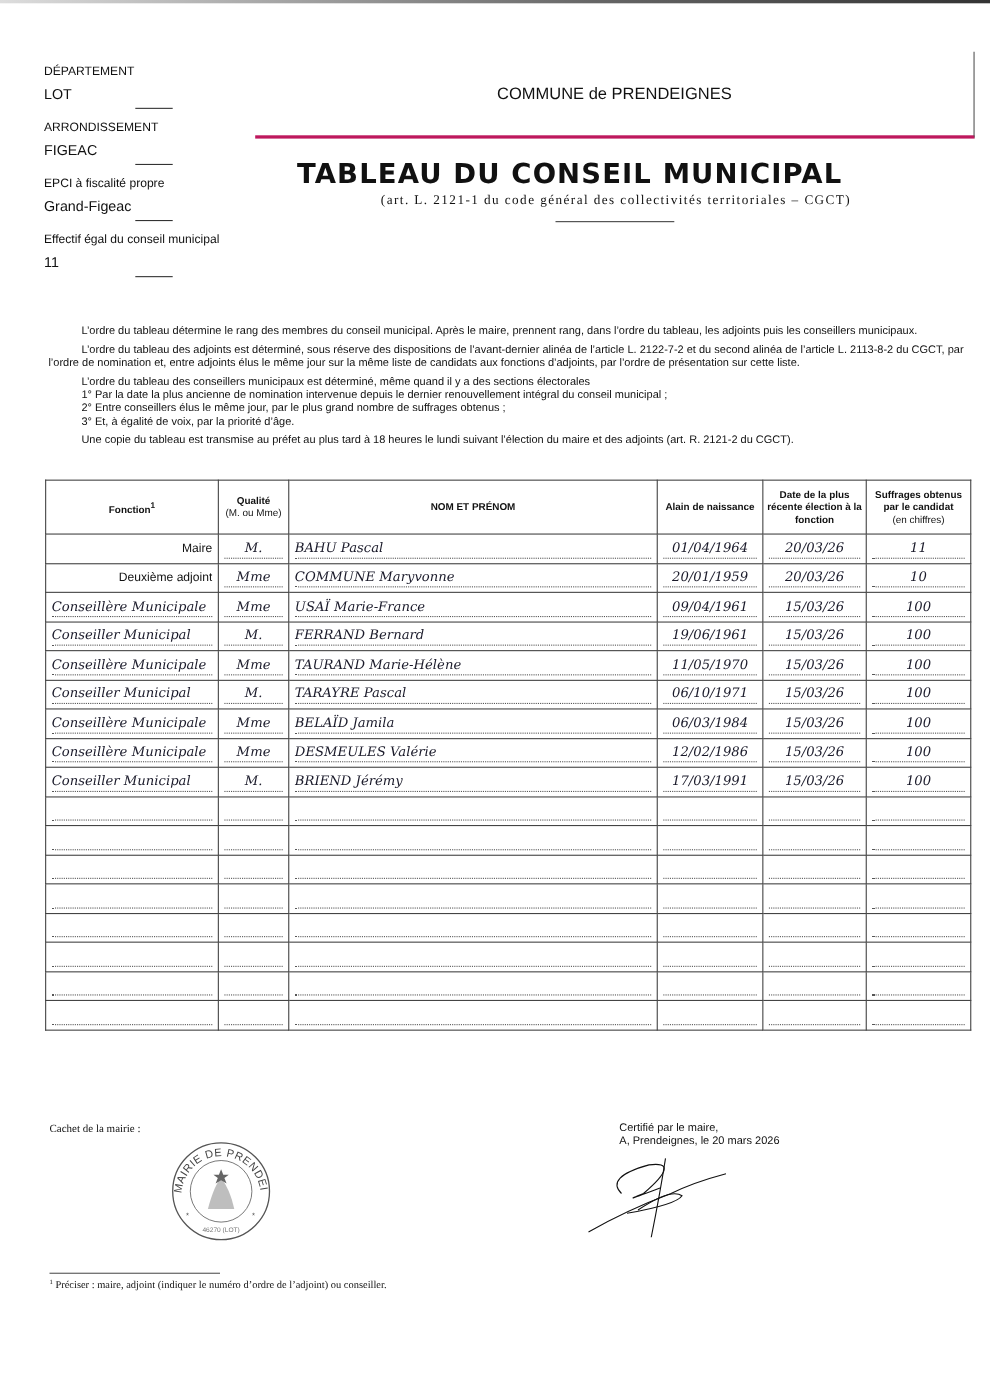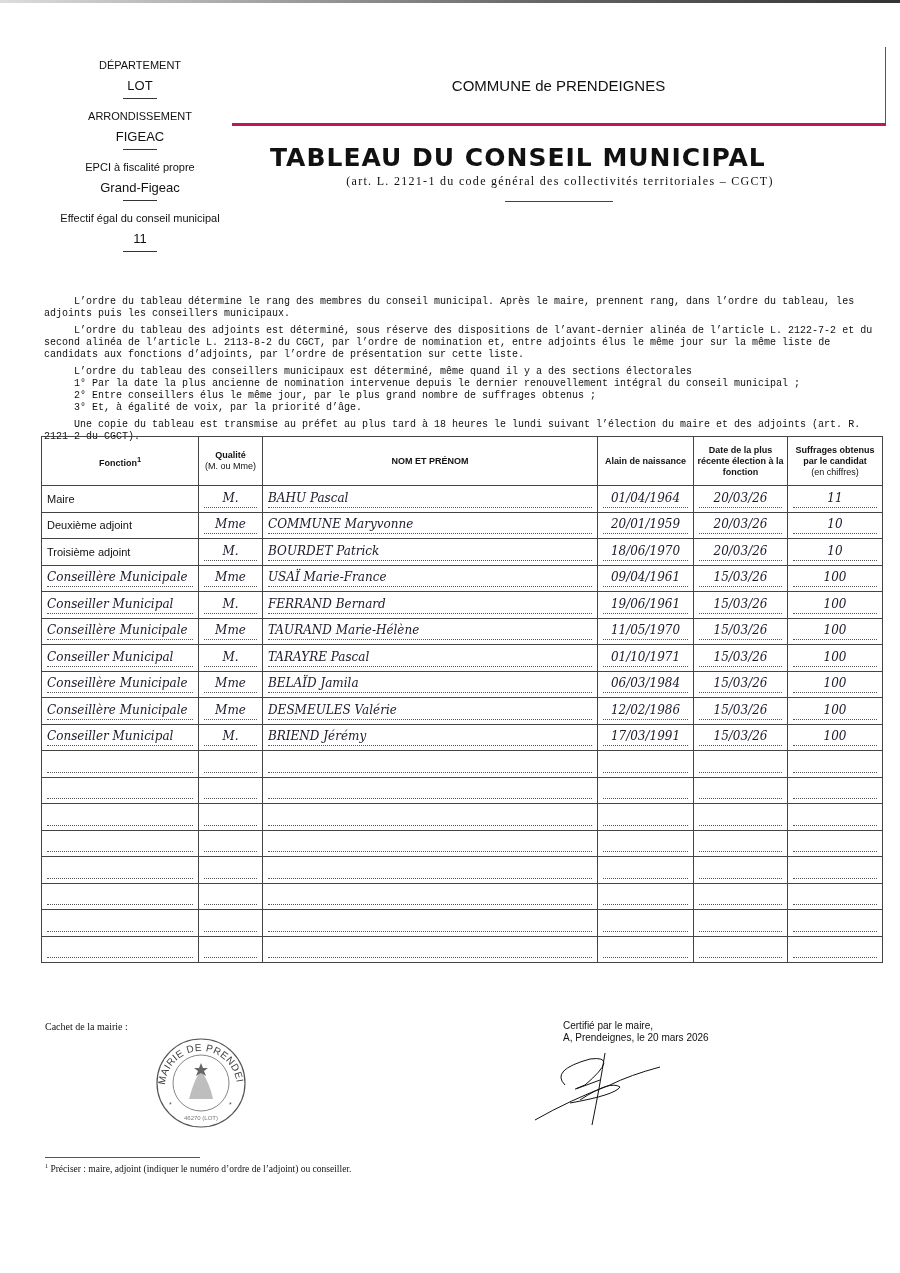--- a/index.html
+++ b/index.html
@@ -1,37 +1,37 @@
 <!DOCTYPE html>
 <html><head>
   <meta charset="utf-8">
   <style>
     html, body { margin:0; padding:0; background:#ffffff; }
     body { width:900px; height:1273px; position:relative; overflow:hidden; color:#111; font-family:"Liberation Sans", sans-serif; }
     .scan-top { position:absolute; left:0; top:0; width:900px; height:3px; background:linear-gradient(90deg,#ddd,#666 60%,#333); }
-    .left-block { position:absolute; left:40px; top:58px; width:200px; text-align:center; font-family:"Liberation Sans", sans-serif; }
+    .left-block { position:absolute; left:40px; top:58px; width:200px; font-family:"Liberation Sans", sans-serif; }
     .left-block .lbl { font-size:11px; margin:0; line-height:14px; }
     .left-block .val { font-size:13px; margin:6px 0 4px; line-height:16px; }
     .left-block .rule { width:34px; height:1px; background:#333; margin:0 auto 10px; }
     .commune-box { position:absolute; left:232px; top:47px; width:653px; height:76px; border-right:1px solid #555; border-bottom:3px solid #be185d; }
     .commune-box span { position:absolute; left:0; right:0; top:30px; text-align:center; font-size:15px; }
     .title { position:absolute; left:270px; top:143px; width:580px; text-align:left; font-family:"DejaVu Sans", sans-serif; font-weight:bold; font-size:25px; letter-spacing:1px; }
     .subtitle { position:absolute; left:270px; top:174px; width:580px; text-align:center; font-family:"Liberation Serif", serif; font-weight:normal; font-size:12px; letter-spacing:1.3px; }
     .title-rule { position:absolute; left:505px; top:201px; width:108px; height:1px; background:#444; }
-    .intro { position:absolute; left:44px; top:296px; width:840px; font-family:Liberation Mono, monospace; font-size:10px; line-height:12px; }
+    .intro { position:absolute; left:44px; top:296px; width:840px; font-family:Liberation Sans, sans-serif; font-size:10px; line-height:12px; }
     .intro p { margin:0 0 5px; text-indent:30px; }
     .intro .nb { margin:0; padding-left:30px; text-indent:0; }
     .intro .gap { margin-bottom:5px; }
     table.council { position:absolute; left:41px; top:436px; border-collapse:collapse; table-layout:fixed; width:841px; }
     table.council th, table.council td { border:1px solid #444; padding:0; }
     table.council th { height:48px; font-size:9px; font-weight:bold; text-align:center; line-height:11px; }
     table.council th .sub { font-weight:normal; }
     table.council td { height:25.5px; font-size:12px; vertical-align:bottom; }
     .cell { margin:0 5px 4px; border-bottom:1px dotted #555; height:18px; line-height:18px; white-space:nowrap; overflow:hidden; }
-    .print { text-align:left; border-bottom:none; font-size:11px; }
+    .print { text-align:right; border-bottom:none; font-size:11px; }
     .hw { font-family:"DejaVu Serif", serif; font-style:italic; font-size:12px; color:#1a1a2a; }
     .hw.center { text-align:center; }
     .cachet-lbl { position:absolute; left:45px; top:1021px; font-family:"Liberation Serif", serif; font-size:10px; }
     .stamp { position:absolute; left:155px; top:1037px; width:92px; height:92px; }
     .cert { position:absolute; left:563px; top:1020px; font-size:10px; line-height:12px; }
     .signature { position:absolute; left:530px; top:1045px; width:160px; height:80px; }
     .foot-rule { position:absolute; left:45px; top:1157px; width:155px; height:1px; background:#555; }
     .footnote { position:absolute; left:45px; top:1163px; font-family:"Liberation Serif", serif; font-size:9.5px; }
     .footnote sup { font-size:6px; }
   </style>
@@ -128,110 +128,90 @@
         </td>
         <td>
           <div class="cell hw center">20/03/26</div>
         </td>
         <td>
           <div class="cell hw center">10</div>
         </td>
       </tr>
       <tr>
         <td>
-          <div class="cell print">Troisième adjoint</div>
+          <div class="cell hw">Conseillère Municipale</div>
+        </td>
+        <td>
+          <div class="cell hw center">Mme</div>
+        </td>
+        <td>
+          <div class="cell hw">USAÏ Marie-France</div>
+        </td>
+        <td>
+          <div class="cell hw center">09/04/1961</div>
+        </td>
+        <td>
+          <div class="cell hw center">15/03/26</div>
+        </td>
+        <td>
+          <div class="cell hw center">100</div>
+        </td>
+      </tr>
+      <tr>
+        <td>
+          <div class="cell hw">Conseiller Municipal</div>
         </td>
         <td>
           <div class="cell hw center">M.</div>
         </td>
         <td>
-          <div class="cell hw">BOURDET Patrick</div>
-        </td>
-        <td>
-          <div class="cell hw center">18/06/1970</div>
-        </td>
-        <td>
-          <div class="cell hw center">20/03/26</div>
-        </td>
-        <td>
-          <div class="cell hw center">10</div>
+          <div class="cell hw">FERRAND Bernard</div>
+        </td>
+        <td>
+          <div class="cell hw center">19/06/1961</div>
+        </td>
+        <td>
+          <div class="cell hw center">15/03/26</div>
+        </td>
+        <td>
+          <div class="cell hw center">100</div>
         </td>
       </tr>
       <tr>
         <td>
           <div class="cell hw">Conseillère Municipale</div>
         </td>
         <td>
           <div class="cell hw center">Mme</div>
         </td>
         <td>
-          <div class="cell hw">USAÏ Marie-France</div>
-        </td>
-        <td>
-          <div class="cell hw center">09/04/1961</div>
+          <div class="cell hw">TAURAND Marie-Hélène</div>
+        </td>
+        <td>
+          <div class="cell hw center">11/05/1970</div>
         </td>
         <td>
           <div class="cell hw center">15/03/26</div>
         </td>
         <td>
           <div class="cell hw center">100</div>
         </td>
       </tr>
       <tr>
         <td>
           <div class="cell hw">Conseiller Municipal</div>
         </td>
         <td>
           <div class="cell hw center">M.</div>
         </td>
         <td>
-          <div class="cell hw">FERRAND Bernard</div>
-        </td>
-        <td>
-          <div class="cell hw center">19/06/1961</div>
-        </td>
-        <td>
-          <div class="cell hw center">15/03/26</div>
-        </td>
-        <td>
-          <div class="cell hw center">100</div>
-        </td>
-      </tr>
-      <tr>
-        <td>
-          <div class="cell hw">Conseillère Municipale</div>
-        </td>
-        <td>
-          <div class="cell hw center">Mme</div>
-        </td>
-        <td>
-          <div class="cell hw">TAURAND Marie-Hélène</div>
-        </td>
-        <td>
-          <div class="cell hw center">11/05/1970</div>
-        </td>
-        <td>
-          <div class="cell hw center">15/03/26</div>
-        </td>
-        <td>
-          <div class="cell hw center">100</div>
-        </td>
-      </tr>
-      <tr>
-        <td>
-          <div class="cell hw">Conseiller Municipal</div>
-        </td>
-        <td>
-          <div class="cell hw center">M.</div>
-        </td>
-        <td>
           <div class="cell hw">TARAYRE Pascal</div>
         </td>
         <td>
-          <div class="cell hw center">01/10/1971</div>
+          <div class="cell hw center">06/10/1971</div>
         </td>
         <td>
           <div class="cell hw center">15/03/26</div>
         </td>
         <td>
           <div class="cell hw center">100</div>
         </td>
       </tr>
       <tr>
         <td>

